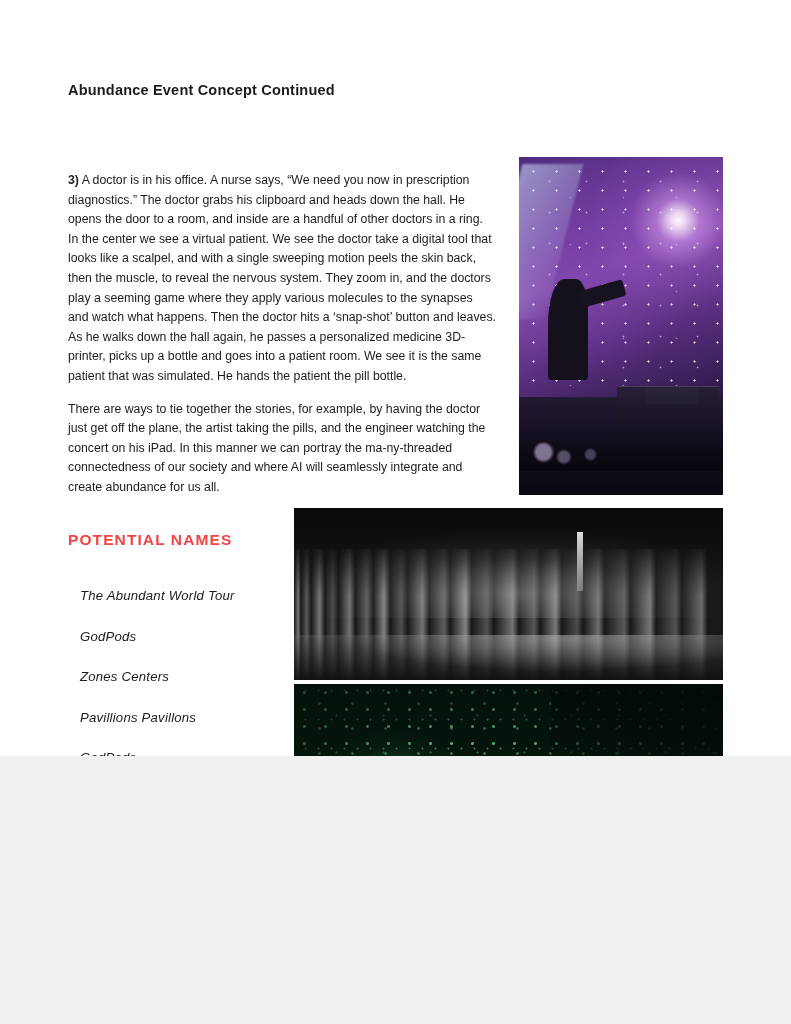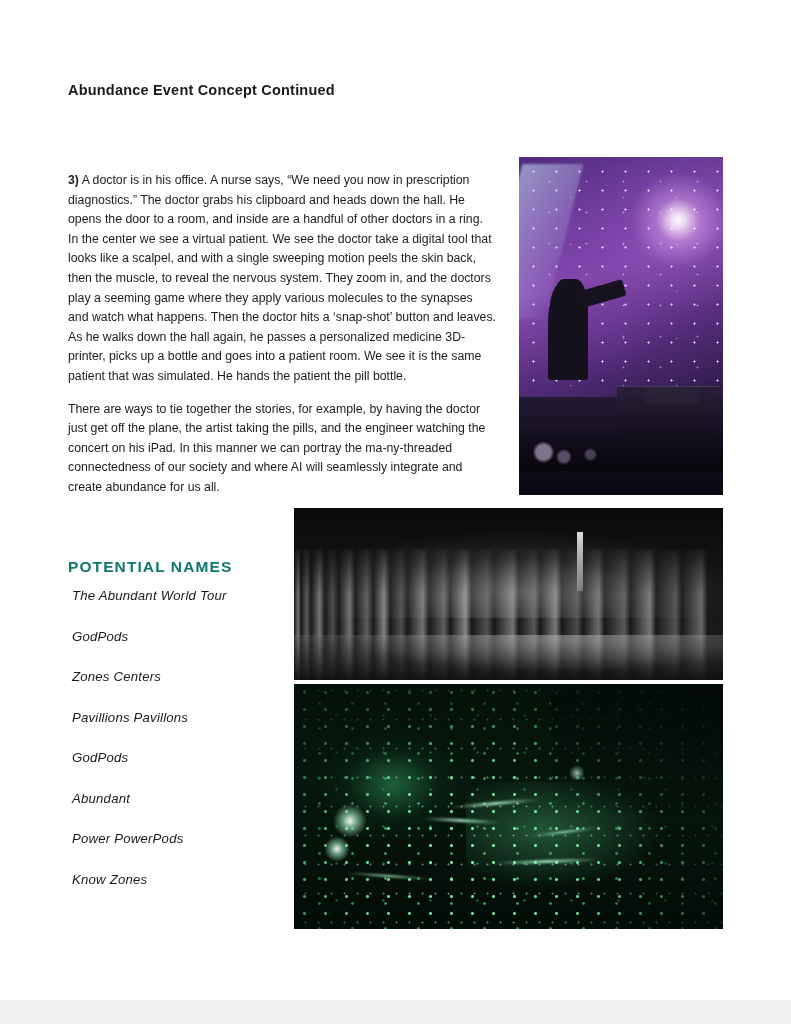--- a/index.html
+++ b/index.html
@@ -6,21 +6,21 @@
     margin: 0;
     padding: 0;
     background: #f0f0f0;
   }
   body {
     font-family: "Liberation Sans", sans-serif;
   }
   .page {
     position: relative;
     width: 791px;
-    height: 1000px;
+    height: 756px;
     background: #ffffff;
     margin: 0 auto;
     overflow: hidden;
     box-sizing: border-box;
   }
   .doc-title {
     position: absolute;
     left: 68px;
     top: 82px;
     font-size: 14.5px;
@@ -66,27 +66,26 @@
     top: 684px;
     width: 429px;
     height: 245px;
   }
   .section-head {
     position: absolute;
     left: 68px;
     top: 531px;
     font-size: 15.5px;
     font-weight: bold;
-    color: #0f766e;
+    color: #ef4444;
     letter-spacing: 1.1px;
-    margin-top: 27px;
   }
   .names {
     position: absolute;
-    left: 72px;
+    left: 80px;
     top: 588px;
     width: 210px;
   }
   .names .name-item {
     font-size: 13.2px;
     font-style: italic;
     color: #1b1b1b;
     margin-bottom: 25.5px;
     letter-spacing: 0.2px;
     white-space: nowrap;

